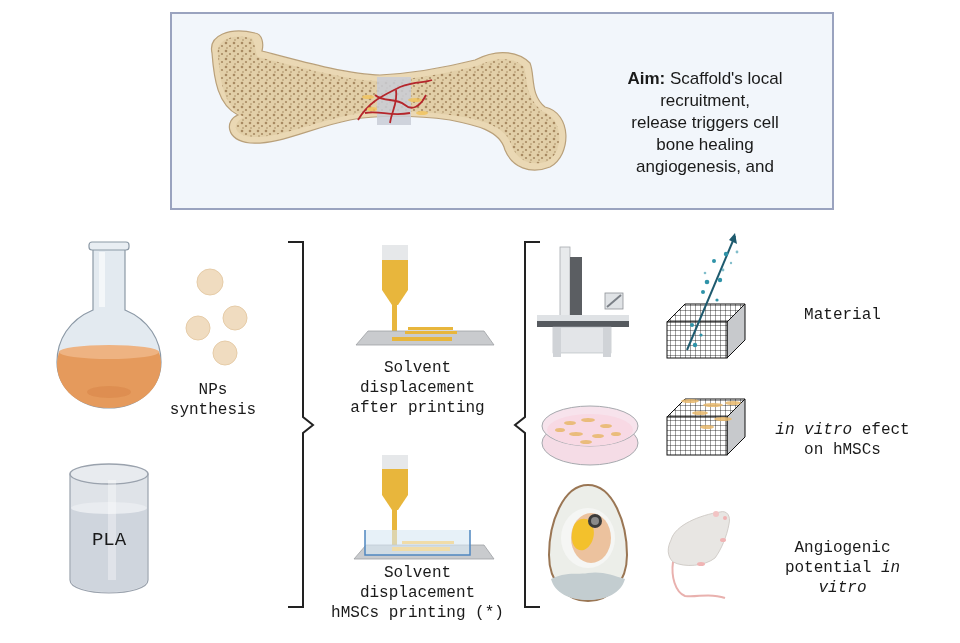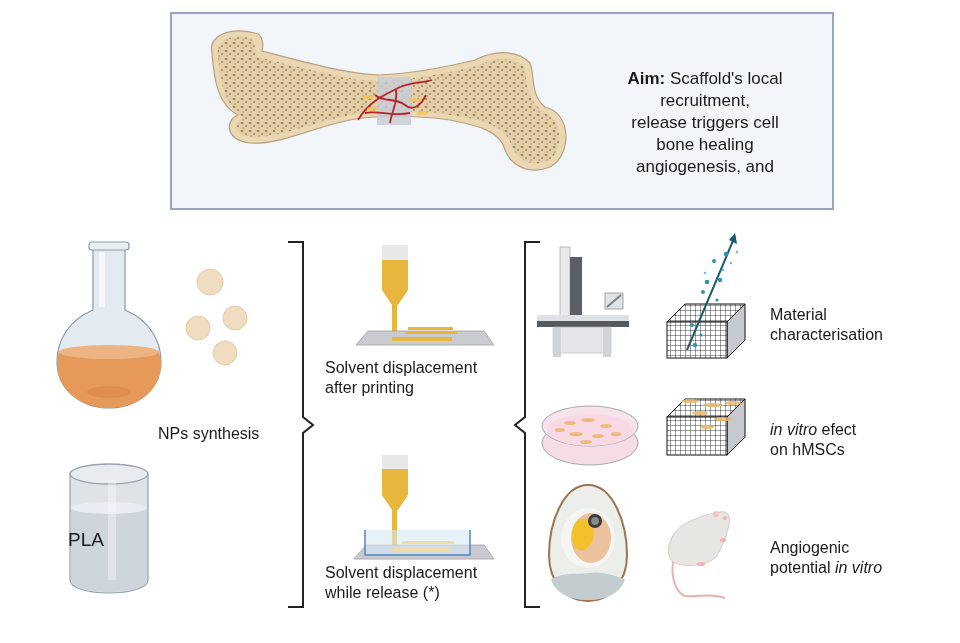--- a/index.html
+++ b/index.html
@@ -4,21 +4,21 @@
 <style>
   html, body { margin: 0; padding: 0; background: #ffffff; }
   body { width: 960px; height: 643px; position: relative; overflow: hidden;
          font-family: "Liberation Sans", sans-serif; color: #1a1a1a; }
   .abs { position: absolute; }
   .aim-box { left: 170px; top: 12px; width: 664px; height: 198px;
              background: #f2f6fb; border: 2px solid #9aa3bf; box-sizing: border-box; }
   .aim-text { left: 600px; top: 68px; width: 210px; text-align: center;
               font-size: 17px; line-height: 22px; color: #1a1a1a; }
   .aim-text b { font-weight: bold; }
-  .label { font-size: 16px; line-height: 20px; color: #1a1a1a; }
+  .label { text-align: center; font-size: 16px; line-height: 20px; color: #1a1a1a; font-family: Liberation Mono, monospace; }
   .label i { font-style: italic; }
   svg { position: absolute; overflow: visible; }
 </style>
 </head>
 <body>
 
 <div class="abs aim-box"></div>
 
 <svg style="left:200px;top:25px" width="380" height="170" viewBox="0 0 380 170">
   <defs>
@@ -62,21 +62,21 @@
   <rect x="34" y="2" width="40" height="8" rx="3" fill="#e9eef3" stroke="#8c99a6" stroke-width="1.2"></rect>
   <rect x="44" y="12" width="6" height="55" fill="#ffffff" opacity="0.6"></rect>
 </svg>
 
 <svg style="left:180px;top:270px" width="80" height="100" viewBox="0 0 80 100">
   <circle cx="30" cy="12" r="13" fill="#f0dcc0" stroke="#e6cca8" stroke-width="1"></circle>
   <circle cx="18" cy="58" r="12" fill="#f0dcc0" stroke="#e6cca8" stroke-width="1"></circle>
   <circle cx="55" cy="48" r="12" fill="#f0dcc0" stroke="#e6cca8" stroke-width="1"></circle>
   <circle cx="45" cy="83" r="12" fill="#f0dcc0" stroke="#e6cca8" stroke-width="1"></circle>
 </svg>
-<div class="abs label" style="left:158px;top:380px;width:110px;margin-top:44px;">NPs synthesis</div>
+<div class="abs label" style="left:158px;top:380px;width:110px;">NPs synthesis</div>
 
 <svg style="left:68px;top:462px" width="82" height="132" viewBox="0 0 82 132">
   <path d="M2,12 L2,118 C2,126 20,131 41,131 C62,131 80,126 80,118 L80,12 Z" fill="#dfe3e8" stroke="#9aa2ad" stroke-width="1.2"></path>
   <path d="M3,46 L3,118 C3,125 20,130 41,130 C62,130 79,125 79,118 L79,46 Z" fill="#cfd5dd"></path>
   <ellipse cx="41" cy="46" rx="38" ry="6" fill="#e9ecf0"></ellipse>
   <ellipse cx="41" cy="12" rx="39" ry="10" fill="#e8ebef" stroke="#9aa2ad" stroke-width="1.4"></ellipse>
   <rect x="40" y="18" width="8" height="100" fill="#ffffff" opacity="0.35"></rect>
 </svg>
 <div class="abs label" style="left:68px;top:530px;width:82px;font-size:19px;">PLA</div>
 
@@ -108,21 +108,21 @@
   <rect x="42" y="55" width="5" height="40" fill="#e8b63c"></rect>
   <path d="M4,104 L16,90 L134,90 L144,104 Z" fill="#c9cbce" stroke="#9ea1a5" stroke-width="0.8"></path>
   <path d="M15,75 L15,100 L120,100 L120,75" fill="#d7e8f4" fill-opacity="0.6" stroke="#4f86c0" stroke-width="1.5"></path>
   <g fill="#f0dca8">
     <rect x="42" y="92" width="58" height="4"></rect>
     <rect x="52" y="86" width="52" height="3"></rect>
   </g>
 </svg>
 <div class="abs label" style="left:325px;top:563px;width:185px;">
   <div>Solvent displacement</div>
-  <div>while release (*)</div>
+  <div>hMSCs printing (*)</div>
 </div>
 
 <svg style="left:510px;top:240px" width="40" height="372" viewBox="0 0 40 372">
   <path d="M30,2 L15,2 L15,177 L5,185 L15,193 L15,367 L30,367" fill="none" stroke="#222222" stroke-width="2"></path>
 </svg>
 
 <svg style="left:535px;top:245px" width="95" height="115" viewBox="0 0 95 115">
   <rect x="25" y="2" width="10" height="70" fill="#e8eaec" stroke="#a7abb0" stroke-width="0.8"></rect>
   <rect x="35" y="12" width="12" height="60" fill="#5b5e62"></rect>
   <rect x="70" y="48" width="18" height="16" fill="#e0e3e6" stroke="#8e9297" stroke-width="0.8"></rect>
@@ -157,21 +157,20 @@
       <circle cx="30" cy="115" r="2.2"></circle>
       <circle cx="36" cy="105" r="1.6"></circle>
     <circle cx="72" cy="22" r="1.4" opacity="0.6"></circle>
       <circle cx="58" cy="40" r="1.4" opacity="0.6"></circle>
     <circle cx="40" cy="43" r="1.3" opacity="0.6"></circle>
       <circle cx="66" cy="33" r="1.2" opacity="0.6"></circle>
   </g>
 </svg>
 <div class="abs label" style="left:770px;top:305px;width:145px;">
   <div>Material</div>
-  <div>characterisation</div>
 </div>
 
 <svg style="left:540px;top:398px" width="100" height="70" viewBox="0 0 100 70">
   <ellipse cx="50" cy="45" rx="48" ry="22" fill="#f5dce6" stroke="#a6a9ae" stroke-width="1"></ellipse>
   <ellipse cx="50" cy="28" rx="48" ry="20" fill="#f7e3ec" stroke="#a6a9ae" stroke-width="1"></ellipse>
   <ellipse cx="50" cy="32" rx="43" ry="16" fill="#f8d9e4"></ellipse>
   <g fill="#e8b86a" opacity="0.85">
     <ellipse cx="30" cy="25" rx="6" ry="2"></ellipse>
       <ellipse cx="48" cy="22" rx="7" ry="2"></ellipse>
       <ellipse cx="66" cy="28" rx="6" ry="2"></ellipse>

